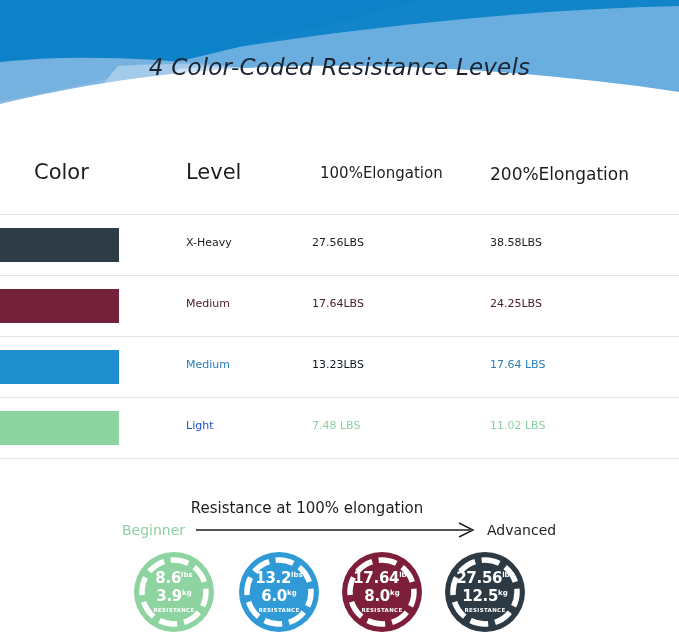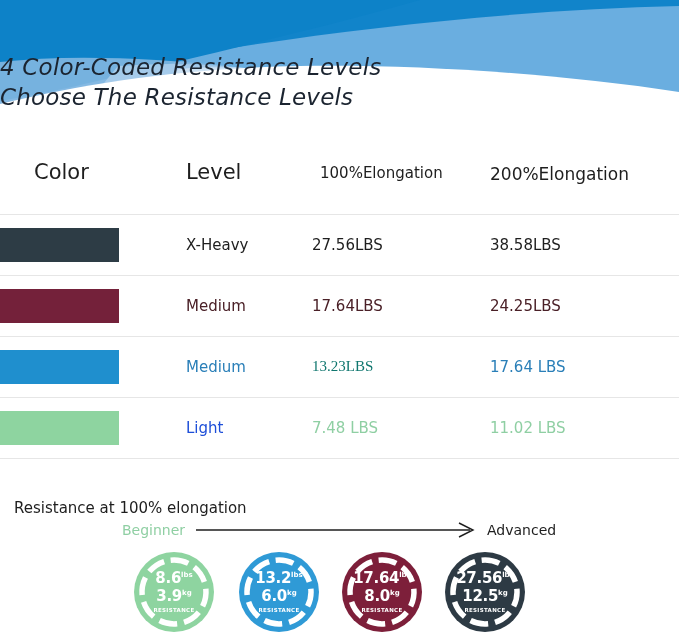--- a/index.html
+++ b/index.html
@@ -22,21 +22,21 @@
     left: 0; top: 0;
     width: 679px;
     height: 112px;
     overflow: hidden;
   }
   #banner svg { display: block; }
   #banner-title {
     position: absolute;
     left: 0; top: 22px;
     width: 679px;
-    text-align: left;
+    text-align: center;
     font-family: "DejaVu Sans", sans-serif;
     font-style: italic;
     font-size: 23px;
     font-weight: 400;
     line-height: 30px;
     letter-spacing: 0.2px;
     color: #1b2430;
     pointer-events: none;
     white-space: pre-line;
   }
@@ -82,21 +82,21 @@
     position: absolute;
     left: 0;
     top: 13px;
     width: 119px;
     height: 34px;
   }
   .row .cell {
     position: absolute;
     top: 21px;
     font-family: "DejaVu Sans", sans-serif;
-    font-size: 15px;
+    font-size: 11px;
     white-space: nowrap;
     text-align: right;
   }
   .row .cell.level { left: 186px; }
   .row .cell.e100  { left: 312px; }
   .row .cell.e200  { left: 490px; }
 
   
   #bottom {
     position: absolute;
@@ -108,20 +108,21 @@
   #scale {
     position: absolute;
     left: 0; top: 40px;
     width: 679px;
     height: 45px;
   }
   #scale-caption {
     position: absolute;
     left: 0; top: 0;
     width: 600px;
+    text-align: center;
     font-family: "DejaVu Sans", sans-serif;
     font-size: 15px;
     color: #1e1e1e;
     padding-left: 14px;
     box-sizing: border-box;
   }
   #beginner-label {
     position: absolute;
     left: 122px;
     top: 23px;
@@ -203,21 +204,20 @@
     <path d="M0,0 L679,0 L679,6 C500,10 300,34 150,62 C80,76 30,90 0,100 Z" fill="#0d82c8" opacity="0.95"></path>
     <path d="M0,0 L420,0 C330,26 200,56 110,78 C65,89 25,97 0,101 Z" fill="#0d82c8"></path>
     <path d="M0,62 C70,54 150,58 230,66 L170,112 L0,112 Z" fill="#89bbe3" opacity="0.85"></path>
     <path d="M118,66 C170,62 215,64 262,70 L215,112 L80,112 Z" fill="#a8cdeb" opacity="0.9"></path>
     <path d="M178,69 C215,66 250,67 288,72 L250,112 L142,112 Z" fill="#cfe3f4" opacity="0.95"></path>
     <path d="M232,71 C265,69 295,70 330,75 L300,112 L196,112 Z" fill="#e2eefb"></path>
     <path d="M0,112 L679,112 L679,92 C560,74 420,64 300,66 C190,68 90,82 0,104 Z" fill="#ffffff"></path>
   </svg>
   <div id="banner-title">
     <span>4 Color-Coded Resistance Levels</span>
-    <span class="line2">Choose The Resistance Levels</span>
   </div>
 </div>
 
 <div id="table">
 
   <div class="thead">
     <div class="th color-h">Color</div>
     <div class="th level-h">Level</div>
     <div class="th e100-h">100%Elongation</div>
     <div class="th e200-h">200%Elongation</div>
@@ -235,21 +235,21 @@
       <div class="row">
         <div class="swatch" style="background: rgb(116, 33, 58);"></div>
         <div class="cell level" style="color: rgb(74, 32, 39);">Medium</div>
         <div class="cell e100" style="color: rgb(74, 32, 39);">17.64LBS</div>
         <div class="cell e200" style="color: rgb(74, 32, 39);">24.25LBS</div>
         <div class="rowsep" style="top: 60px;"></div>
       </div>
       <div class="row">
         <div class="swatch" style="background: rgb(31, 143, 206);"></div>
         <div class="cell level" style="color: rgb(42, 127, 184);">Medium</div>
-        <div class="cell e100" style="color: #0f766e; font-family: Liberation Serif, serif;">13.23LBS</div>
+        <div class="cell e100" style="color: #0f172a;">13.23LBS</div>
         <div class="cell e200" style="color: rgb(42, 127, 184);">17.64 LBS</div>
         <div class="rowsep" style="top: 60px;"></div>
       </div>
       <div class="row">
         <div class="swatch" style="background: rgb(142, 212, 160);"></div>
         <div class="cell level" style="color: #1d4ed8;">Light</div>
         <div class="cell e100" style="color: rgb(143, 207, 163);">7.48 LBS</div>
         <div class="cell e200" style="color: rgb(143, 207, 163);">11.02 LBS</div>
         <div class="rowsep" style="top: 60px;"></div>
       </div>

